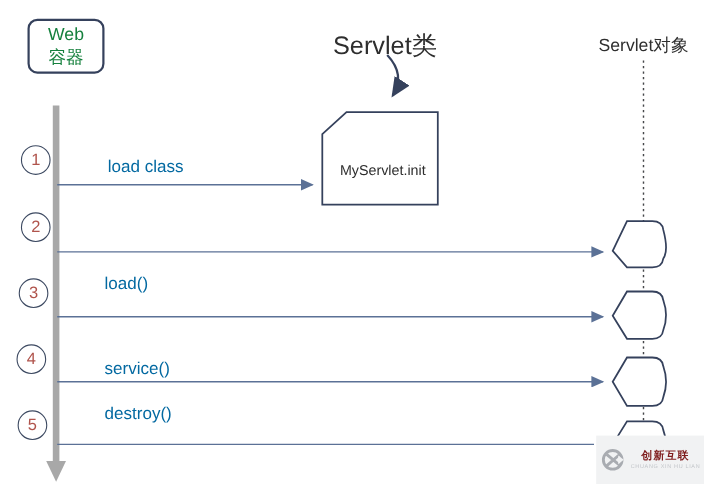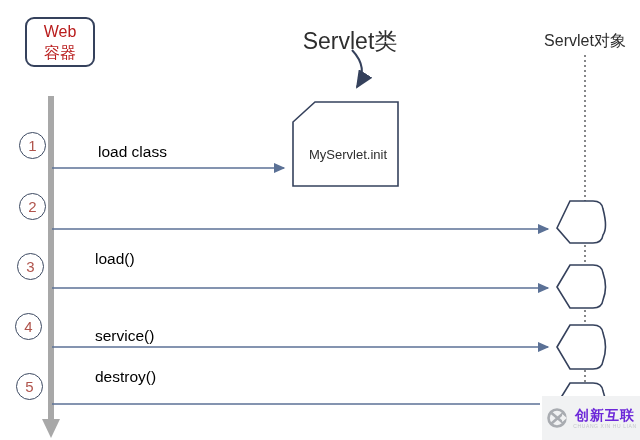--- a/index.html
+++ b/index.html
@@ -7,44 +7,44 @@
     position:relative;width:640px;height:440px;background:#ffffff;overflow:hidden;
     font-family:"Liberation Sans","DejaVu Sans",sans-serif;color:#333;
   }
   .abs{position:absolute;}
   svg.layer{position:absolute;left:0;top:0;}
 
   .web-box{
     left:25px;top:17px;width:66px;height:46px;
     border:2px solid #35415c;border-radius:9px;
     display:flex;flex-direction:column;align-items:center;justify-content:center;
-    font-size:16px;line-height:21px;color:#b91c1c;background:#fff;
+    font-size:16px;line-height:21px;color:#15803d;background:#fff;
   }
   .top-label{font-size:23px;color:#2e2e2e;text-align:center;}
   .class-label{left:300px;top:26px;width:100px;}
   .object-label{left:535px;top:31px;width:100px;font-size:16px;}
 
   .file-label{
     left:295px;top:147px;width:106px;text-align:center;
     font-size:13px;color:#2e2e2e;
   }
 
   .step-circle{
     width:27px;height:27px;border:1.6px solid #3c4961;border-radius:50%;
     display:flex;align-items:center;justify-content:center;
     font-size:15px;color:#b0544c;background:#fff;box-sizing:border-box;
   }
-  .step-label{font-size:15.5px;color:#000000;white-space:nowrap;}
+  .step-label{font-size:15.5px;color:#0369a1;white-space:nowrap;}
 
   .watermark{
     left:542px;top:396px;width:98px;height:44px;background:#f1f2f3;
     display:flex;align-items:center;justify-content:center;gap:4px;z-index:5;
   }
   .wm-text{display:flex;flex-direction:column;align-items:center;line-height:1;}
-  .wm-brand{font-size:14px;font-weight:bold;color:#6d28d9;letter-spacing:1px;}
+  .wm-brand{font-size:10px;font-weight:bold;color:#7f1d1d;letter-spacing:1px;}
   .wm-tagline{font-size:5px;color:#c3c6ca;letter-spacing:0.6px;margin-top:2px;}
 </style>
 </head>
 <body>
 
 <div id="stage">
 
   <svg class="layer" width="640" height="440" viewBox="0 0 640 440">
     <defs>
       <marker id="headBlue" markerWidth="10" markerHeight="8" refX="8" refY="4" orient="auto">

